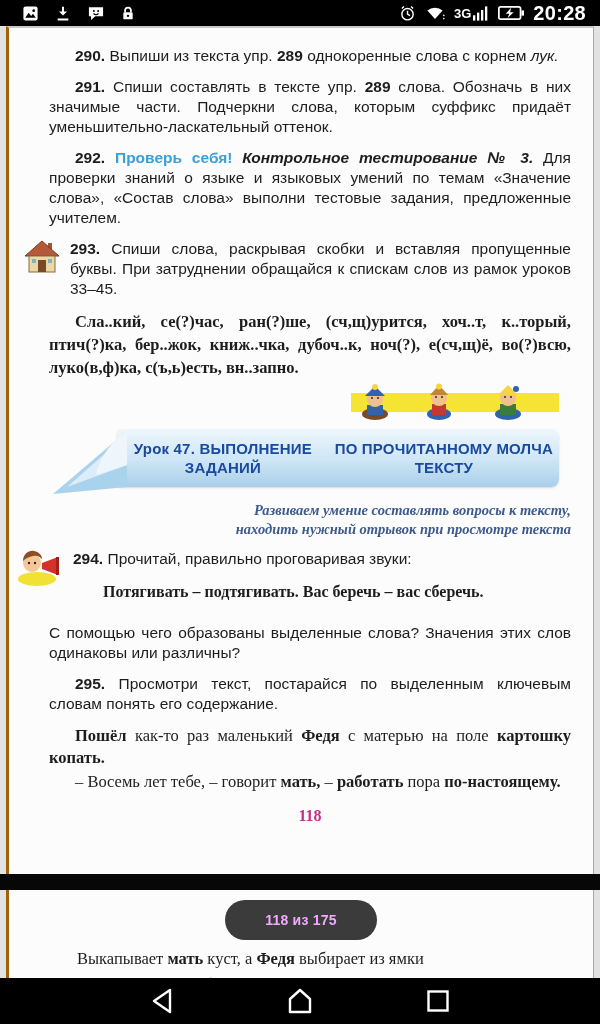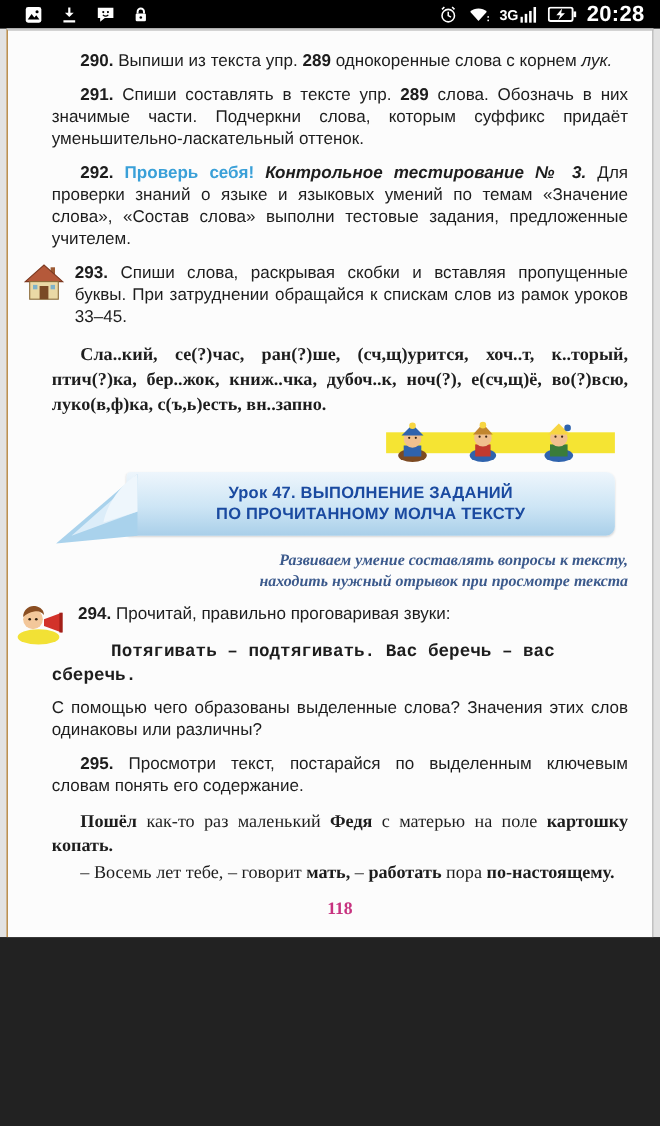--- a/index.html
+++ b/index.html
@@ -6,39 +6,39 @@
     --accent-blue:#3aa0d8;
     --banner-title:#1a4aa0;
     --subtitle-blue:#3c5a8c;
     --page-num:#c7327f;
     --pill-bg:#3b3b3b;
     --strip-yellow:#f5e433;
   }
   *{box-sizing:border-box;margin:0;padding:0;}
   html,body{background:#222;}
   #app{
-    width:600px;height:852px;position:relative;overflow:hidden;
+    width:600px;height:1024px;position:relative;overflow:hidden;
     background:#000;font-family:"Liberation Sans",sans-serif;
     margin:0 auto;
   }
   
   .statusbar{
     height:26px;background:#000;display:flex;align-items:center;
     padding:0 10px;color:#fff;
   }
   .sb-left{display:flex;align-items:center;gap:16px;margin-left:12px;}
   .sb-right{display:flex;align-items:center;gap:9px;margin-left:auto;margin-right:4px;}
   .sb-icon{display:inline-flex;align-items:center;justify-content:center;height:18px;}
   .sb-net{display:flex;align-items:flex-end;gap:2px;color:#fff;}
   .sb-net-label{font-size:13px;font-weight:bold;line-height:14px;}
   .sb-time{font-size:20px;font-weight:bold;letter-spacing:0.3px;}
   
   .page-wrap{background:#e2e2e2;padding:0 6px;}
   .page{
-    background:#fcfcfc;border-left:1px solid #a16207;border-right:1px solid #a8a8a8;
+    background:#fcfcfc;border-left:3px solid #a16207;border-right:1px solid #a8a8a8;
     height:100%;position:relative;overflow:hidden;color:#1d1d1d;
   }
   .page1-wrap{height:848px;}
   .page1{padding-top:18px;border-top:2px solid #c9c9c9;}
   .separator{height:16px;background:#070707;}
   .page2-wrap{height:88px;}
   .navbar{
     height:46px;background:#000;display:flex;align-items:center;justify-content:center;
   }
   .content{margin:0 22px 0 40px;}
@@ -67,35 +67,35 @@
     background:var(--strip-yellow);
   }
   .strip .char{position:absolute;top:-10px;}
   .char1{left:6px;} .char2{left:70px;} .char3{left:138px;}
   
   .banner{position:relative;margin:10px 12px 8px 2px;height:64px;}
   .banner-fold{position:absolute;left:0;top:2px;}
   .banner-body{
     margin-left:66px;height:58px;border-radius:4px 8px 8px 4px;
     background:linear-gradient(180deg,#eef6fc 0%,#cde5f5 55%,#a9cfe9 100%);
-    display:flex;flex-direction:column;align-items:center;justify-content:center;
+    display:flex;align-items:center;justify-content:center;
     box-shadow:0 1px 2px rgba(0,0,0,0.15);
   }
   .banner-title{
     color:var(--banner-title);font-weight:bold;font-size:15px;line-height:19px;
     text-align:center;letter-spacing:0.2px;
   }
   .lesson-subtitle{
     text-align:right;font-family:"Liberation Serif",serif;font-style:italic;
     font-weight:bold;color:var(--subtitle-blue);font-size:14.5px;line-height:19px;
     margin-bottom:10px;
   }
   .example-line{
-    font-family:Liberation Mono, monospace;font-size:16px;line-height:22px;
-    font-weight:bold;text-indent:30px;margin-bottom:9px;
+    font-family:Liberation Serif, serif;font-size:16px;line-height:22px;
+    font-weight:bold;text-indent:30px;margin-bottom:20px;
   }
   .story-title{
     text-align:center;font-family:"Liberation Serif",serif;font-weight:bold;
     font-size:15.5px;margin:4px 0 10px;text-indent:0;letter-spacing:0.3px;
   }
   .story{
     font-family:"Liberation Serif",serif;font-size:16.5px;line-height:22px;
     text-align:justify;text-indent:26px;margin-bottom:2px;
   }
   .pagenum{

